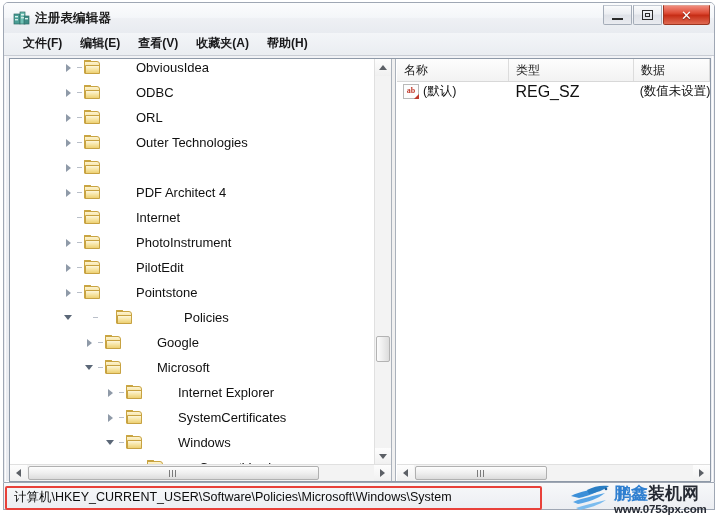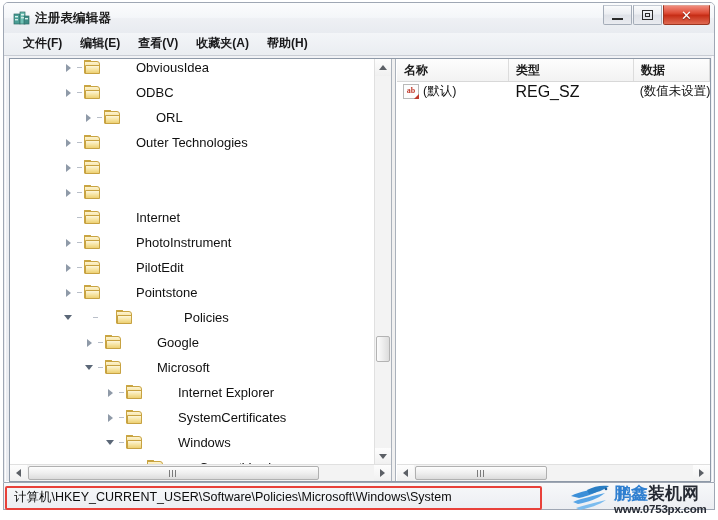--- a/index.html
+++ b/index.html
@@ -348,21 +348,21 @@
   }
   .lh-cell {
     height: 22px;
     line-height: 22px;
     font-size: 12px;
     color: #1b1b1b;
     padding-left: 7px;
     box-sizing: border-box;
     border-right: 1px solid #dcdcdc;
     white-space: nowrap;
-    font-weight: 700;
+    font-weight: 400;
   }
   .list-body {
     position: absolute;
     left: 0; top: 22px;
     width: 313px; height: 384px;
     overflow: hidden;
   }
   .list-row {
     height: 21px;
     display: flex;
@@ -536,21 +536,21 @@
                   <span class="arrow-closed"></span>
                 </span>
                 <span class="tw-dash"></span>
                 <span class="folder">
                   <span class="f-tab"></span>
                   <span class="f-back"></span>
                   <span class="f-front"></span>
                 </span>
                 <span class="tree-label">ODBC</span>
               </div>
-              <div class="tree-row" style="padding-left: 72px;">
+              <div class="tree-row" style="padding-left: 52px;">
                 <span class="tw-expander">
                   <span class="arrow-closed"></span>
                 </span>
                 <span class="tw-dash"></span>
                 <span class="folder">
                   <span class="f-tab"></span>
                   <span class="f-back"></span>
                   <span class="f-front"></span>
                 </span>
                 <span class="tree-label">ORL</span>
@@ -581,20 +581,21 @@
               <div class="tree-row" style="padding-left: 52px;">
                 <span class="tw-expander">
                   <span class="arrow-closed"></span>
                 </span>
                 <span class="tw-dash"></span>
                 <span class="folder">
                   <span class="f-tab"></span>
                   <span class="f-back"></span>
                   <span class="f-front"></span>
                 </span>
+                <span class="tree-label">PDF Architect 4</span>
               </div>
               <div class="tree-row" style="padding-left: 52px;">
                 <span class="tw-expander"></span>
                 <span class="tw-dash"></span>
                 <span class="folder">
                   <span class="f-tab"></span>
                   <span class="f-back"></span>
                   <span class="f-front"></span>
                 </span>
                 <span class="tree-label">Internet</span>

